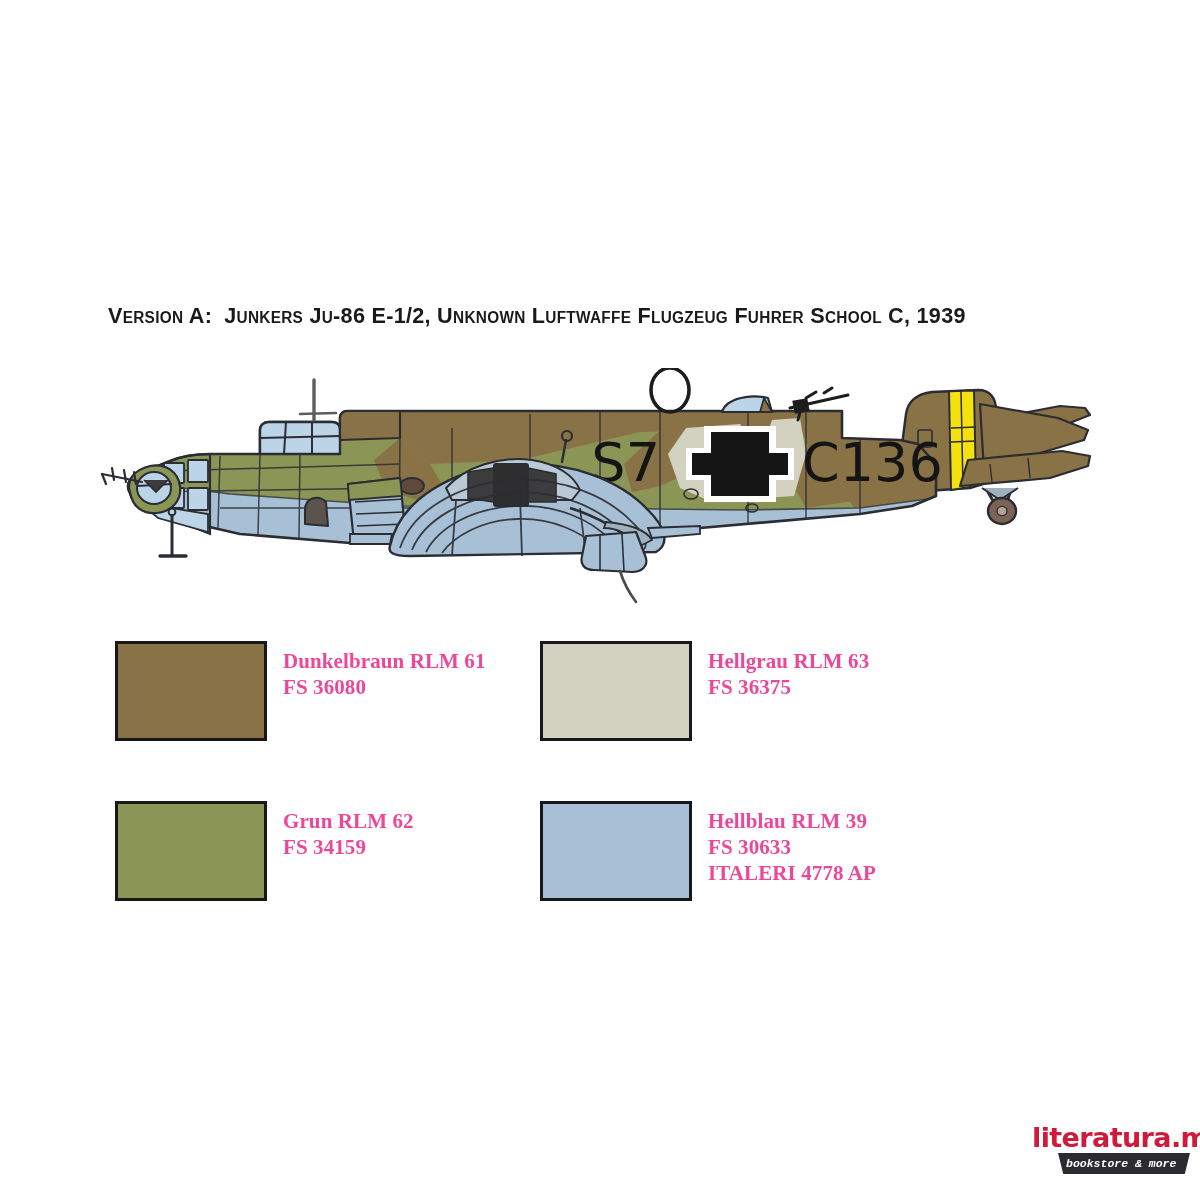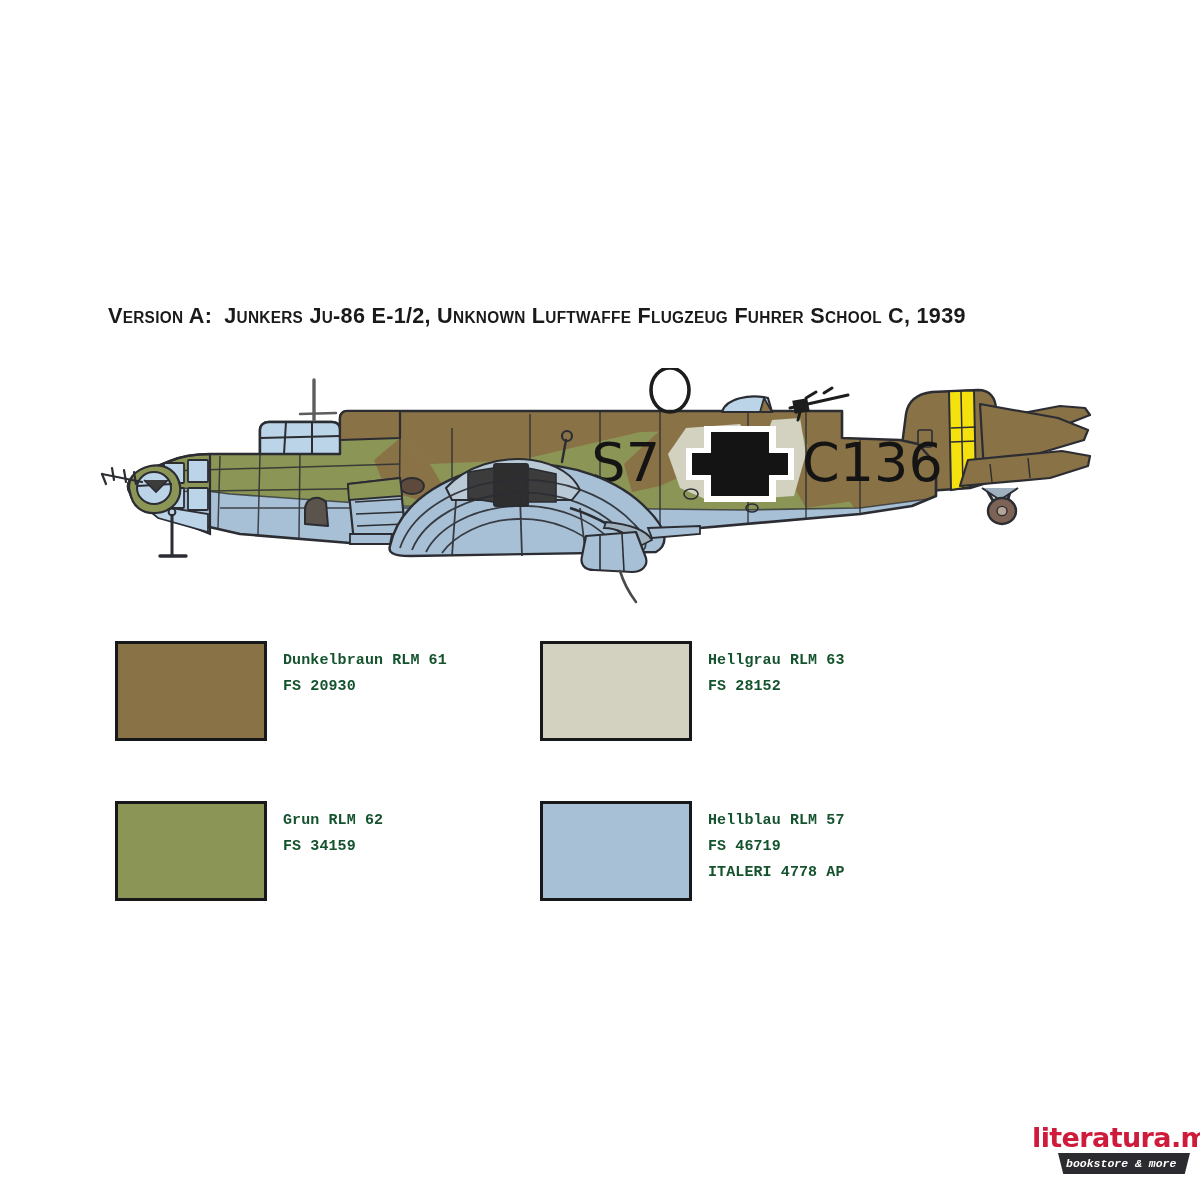--- a/index.html
+++ b/index.html
@@ -81,24 +81,24 @@
     border: 3px solid #16181a;
     box-sizing: border-box;
   }
   .swatch-text {
     position: absolute;
     left: 168px;
     top: 14px;
     width: 340px;
   }
   .swatch-text .line {
-    font-family: Liberation Mono, monospace;
+    font-family: Liberation Serif, serif;
     font-weight: bold;
-    font-size: 15px;
-    color: #14532d;
+    font-size: 21px;
+    color: #ec4899;
     line-height: 26px;
     white-space: nowrap;
     letter-spacing: 0.1px;
   }
 
   
   #logo {
     position: absolute;
     left: 1032px;
     top: 1122px;
@@ -449,47 +449,47 @@
     </svg>
   </div>
 
   <div class="swatch-grid">
 
     <div class="swatch-row">
       <div class="swatch-cell col1">
         <div class="swatch-chip" style="background:#8a7247"></div>
         <div class="swatch-text">
           <div class="line">Dunkelbraun RLM 61</div>
-          <div class="line">FS 20930</div>
+          <div class="line">FS 36080</div>
         </div>
       </div>
 
       <div class="swatch-cell col2">
         <div class="swatch-chip" style="background:#d3d2c1"></div>
         <div class="swatch-text">
           <div class="line">Hellgrau RLM 63</div>
-          <div class="line">FS 28152</div>
+          <div class="line">FS 36375</div>
         </div>
       </div>
     </div>
 
     <div class="swatch-row">
       <div class="swatch-cell col1">
         <div class="swatch-chip" style="background:#8b9555"></div>
         <div class="swatch-text">
           <div class="line">Grun RLM 62</div>
           <div class="line">FS 34159</div>
         </div>
       </div>
 
       <div class="swatch-cell col2">
         <div class="swatch-chip" style="background:#a8c0d5"></div>
         <div class="swatch-text">
-          <div class="line">Hellblau  RLM 57</div>
-          <div class="line">FS 46719</div>
+          <div class="line">Hellblau  RLM 39</div>
+          <div class="line">FS 30633</div>
           <div class="line">ITALERI 4778 AP</div>
         </div>
       </div>
     </div>
 
   </div>
 
   <div id="logo">
     <div class="brand" style="color: rgb(207, 27, 59);">literatura.mk</div>
     <div class="tagline-wrap" style="background: rgb(43, 43, 48);">

